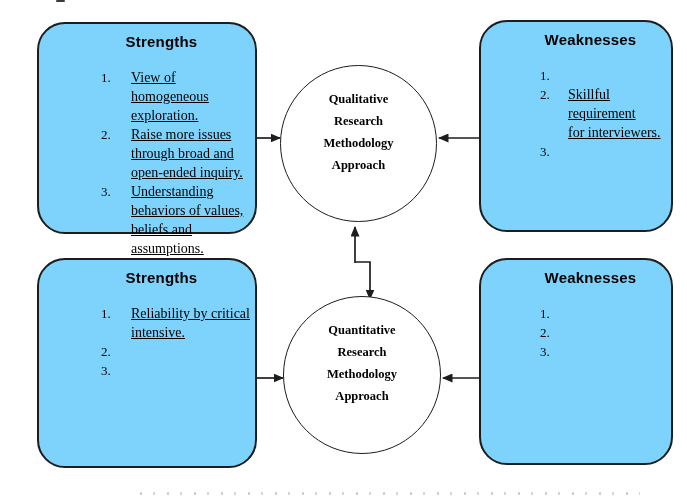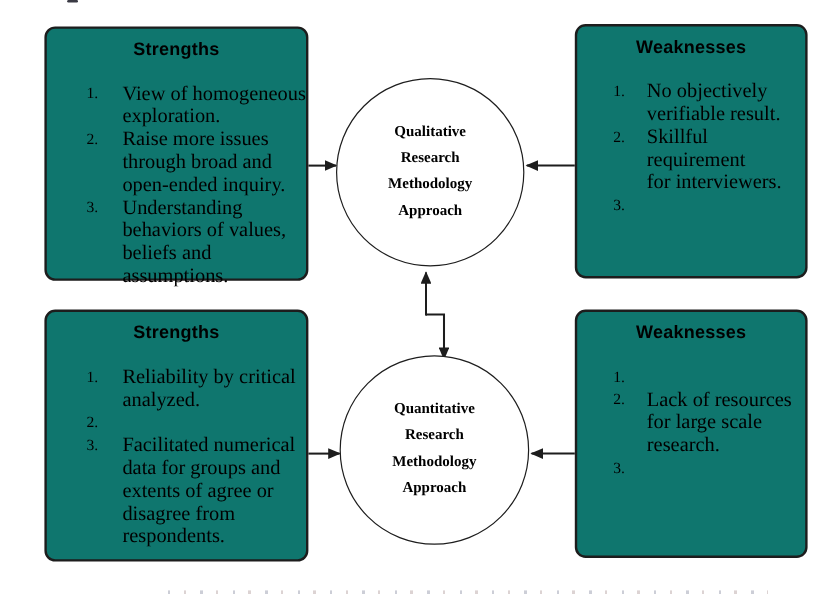--- a/index.html
+++ b/index.html
@@ -8,23 +8,24 @@
     width: 687px;
     height: 496px;
     background: #ffffff;
     overflow: hidden;
     font-family: "Liberation Serif", serif;
     color: #000000;
   }
   .rbox {
     position: absolute;
     border: 2px solid #1d1d1d;
-    border-radius: 9px;
-    background: #0f766e;
+    border-radius: 28px;
+    background: #7dd3fc;
     box-sizing: border-box;
+    padding-left: 29px;
   }
   .box-tl { left: 37px;  top: 22px;  width: 220px; height: 212px; }
   .box-tr { left: 479px; top: 20px;  width: 194px; height: 212px; }
   .box-bl { left: 37px;  top: 258px; width: 220px; height: 210px; }
   .box-br { left: 479px; top: 258px; width: 194px; height: 207px; }
   .box-title {
     font-family: "Liberation Sans", sans-serif;
     font-weight: bold;
     font-size: 15px;
     text-align: center;
@@ -37,42 +38,43 @@
   .box-right .nlist { padding-left: 30px; }
   .list-item { display: flex; align-items: flex-start; }
   .item-num {
     flex: 0 0 30px;
     font-size: 13px;
     line-height: 19px;
   }
   .box-right .item-num { flex-basis: 28px; }
   .item-text {
     flex: 1 1 auto;
-    font-size: 17px;
+    font-size: 14px;
     line-height: 19px;
     white-space: pre-line;
+    text-decoration: underline;
   }
   .circle {
     position: absolute;
     border: 1.4px solid #1d1d1d;
     border-radius: 50%;
     background: #ffffff;
     box-sizing: border-box;
     display: flex;
     justify-content: center;
   }
   .circle-qual  { left: 280px; top: 65px;  width: 157px; height: 157px; }
   .circle-quant { left: 283px; top: 296px; width: 158px; height: 158px; }
   .circle-label {
     font-weight: bold;
     font-size: 12.5px;
     line-height: 22px;
     text-align: center;
     white-space: pre-line;
-    padding-top: 32px;
+    padding-top: 22px;
   }
   #connector-svg {
     position: absolute;
     left: 0; top: 0;
     width: 687px; height: 496px;
     pointer-events: none;
   }
   .speck {
     position: absolute;
     left: 56px; top: 0;
@@ -133,67 +135,57 @@
 assumptions.</span>
       </div>
     </div>
   </div>
 
   <div class="rbox box-tr box-right">
     <div class="box-title">Weaknesses</div>
     <div class="nlist">
       <div class="list-item">
         <span class="item-num">1.</span>
-        <span class="item-text">No objectively
-verifiable result.</span>
       </div>
       <div class="list-item">
         <span class="item-num">2.</span>
         <span class="item-text">Skillful requirement
 for interviewers.</span>
       </div>
       <div class="list-item">
         <span class="item-num">3.</span>
       </div>
     </div>
   </div>
 
   <div class="rbox box-bl box-left">
     <div class="box-title">Strengths</div>
     <div class="nlist">
       <div class="list-item">
         <span class="item-num">1.</span>
         <span class="item-text">Reliability by critical
-analyzed.</span>
-      </div>
-      <div class="list-item">
-        <span class="item-num">2.</span>
-      </div>
-      <div class="list-item">
-        <span class="item-num">3.</span>
-        <span class="item-text">Facilitated numerical
-data for groups and
-extents of agree or
-disagree from
-respondents.</span>
+intensive.</span>
+      </div>
+      <div class="list-item">
+        <span class="item-num">2.</span>
+      </div>
+      <div class="list-item">
+        <span class="item-num">3.</span>
       </div>
     </div>
   </div>
 
   <div class="rbox box-br box-right">
     <div class="box-title">Weaknesses</div>
     <div class="nlist">
       <div class="list-item">
         <span class="item-num">1.</span>
       </div>
       <div class="list-item">
         <span class="item-num">2.</span>
-        <span class="item-text">Lack of resources
-for large scale
-research.</span>
       </div>
       <div class="list-item">
         <span class="item-num">3.</span>
       </div>
     </div>
   </div>
 
   <div class="circle circle-qual">
     <div class="circle-label">Qualitative
 Research

